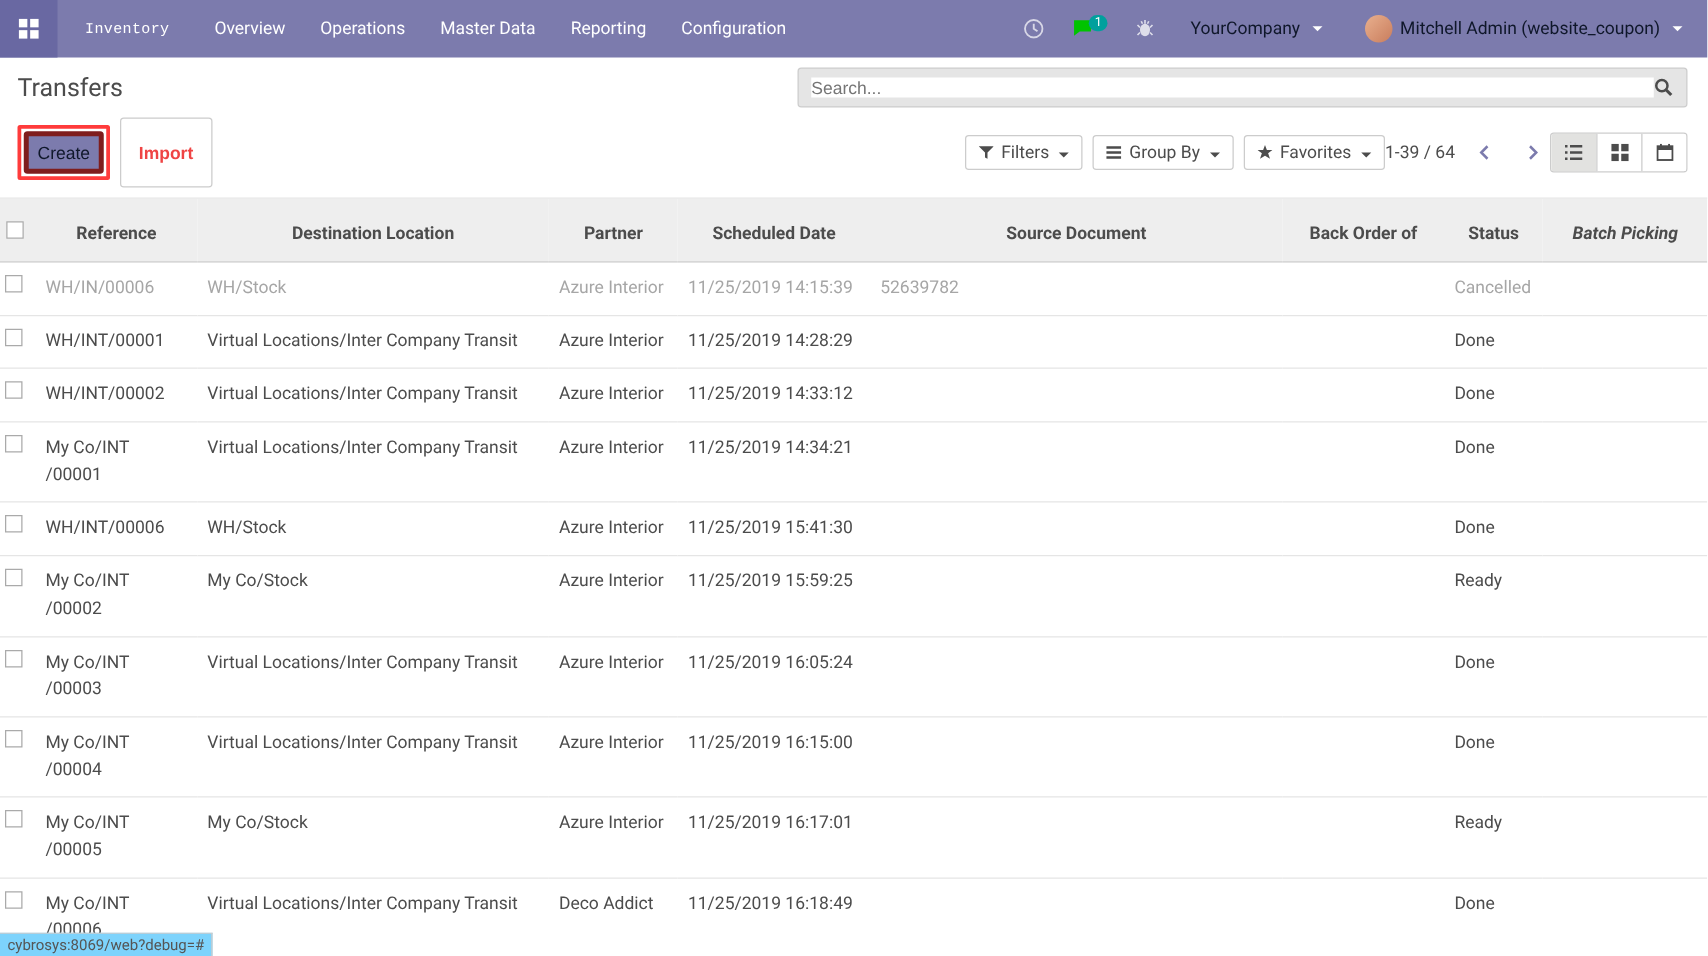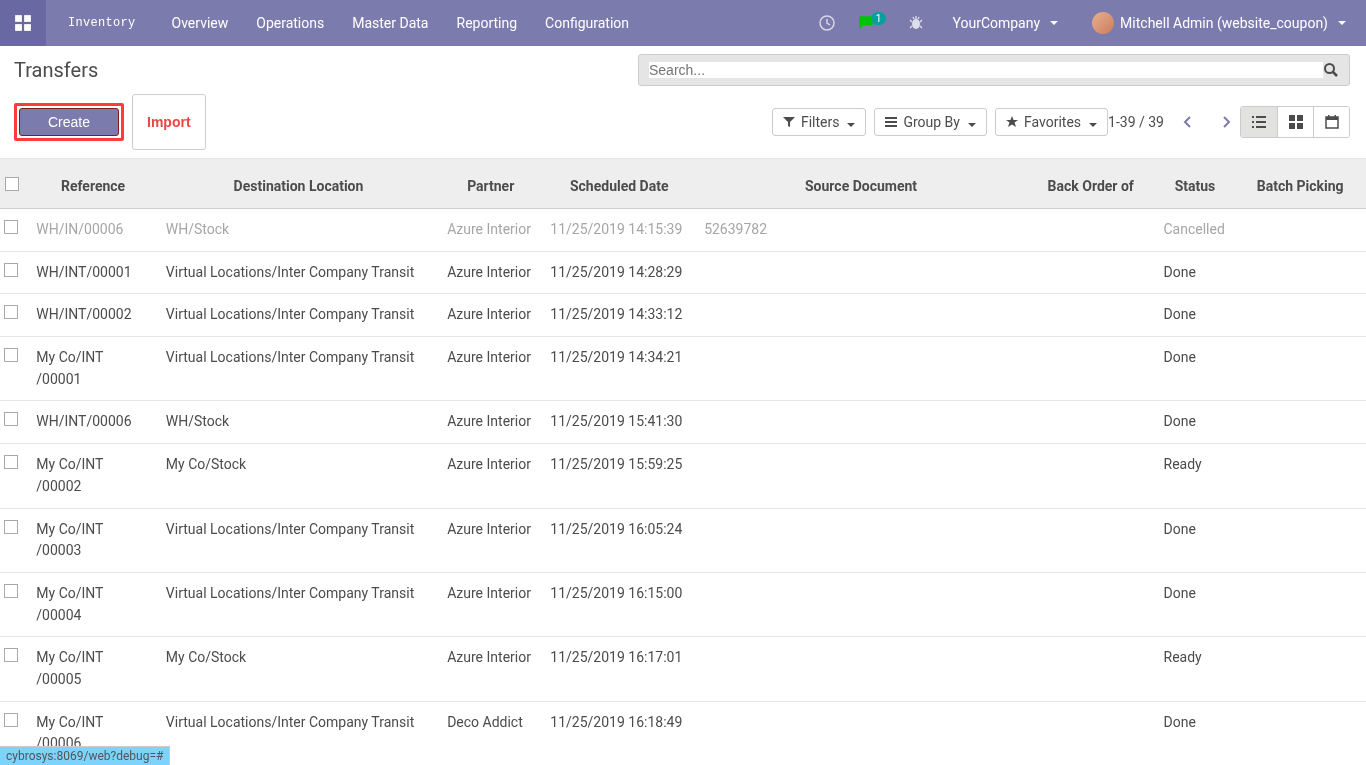--- a/index.html
+++ b/index.html
@@ -63,21 +63,21 @@
     font-size: 10px;
     border-radius: 8px;
     padding: 1px 5px;
     margin-left: -4px;
     position: relative;
     top: -5px;
   }
   .nav-company, .nav-user {
     display: flex;
     align-items: center;
-    color: #ffffff;
+    color: #0f172a;
     font-size: 14px;
     padding: 0 10px;
     height: 46px;
     cursor: pointer;
     gap: 6px;
   }
   .avatar {
     width: 22px; height: 22px;
     border-radius: 50%;
     background: linear-gradient(135deg, #e9b08e, #c97d5d);
@@ -140,23 +140,23 @@
   }
   .cp-buttons { display: flex; gap: 0; align-items: center; }
   .create-highlight {
     border: 3px solid #ff3b3b;
     border-radius: 2px;
     padding: 2px;
     display: inline-block;
   }
   .btn-primary {
     background: #7c7bad;
-    color: #ffffff;
-    border: 1px solid #7f1d1d;
-    padding: 5px 28px;
+    color: #0f172a;
+    border: 4px solid #7f1d1d;
+    padding: 5px 7px;
     font-size: 14px;
     border-radius: 3px;
     cursor: pointer;
   }
   .btn-secondary {
     background: #fff;
     color: #ef4444;
     border: 1px solid #ccc;
     padding: 19px 14px;
     font-size: 14px;
@@ -257,21 +257,21 @@
     background: #fff;
   }
   .col-chk { width: 28px; padding-left: 4px !important; }
   .col-ref { width: 128px; }
   .col-dest { width: 278px; }
   .col-partner { width: 102px; }
   .col-date { width: 152px; }
   .col-src { width: 326px; }
   .col-back { width: 128px; }
   .col-status { width: 78px; }
-  .col-batch { width: 130px; }
+  .col-batch { width: 130px; font-style: italic; }
 
   
   .status-url {
     position: fixed;
     bottom: 0; left: 0;
     font-size: 12px;
     background: #7dd3fc;
     color: #555;
     padding: 2px 6px;
     border: 1px solid #ccc;
@@ -371,21 +371,21 @@
         <div class="opt-btn">
           <svg viewBox="0 0 12 12">
               <path d="M6 0l1.5 4H12L8.5 6.5 10 11 6 8.5 2 11l1.5-4.5L0 4h4.5z"></path>
             </svg>
           <span>Favorites</span>
             <span class="dd"></span>
         </div>
       </div>
 
       <div class="pager">
-        <span><span>1-39</span><span> / </span><span>39</span></span>
+        <span><span>1-39</span><span> / </span><span>64</span></span>
         <div class="pager-arrow">
           <svg viewBox="0 0 12 12">
               <path d="M8 1L3 6l5 5" fill="none" stroke-width="2"></path>
             </svg>
         </div>
         <div class="pager-arrow">
           <svg viewBox="0 0 12 12">
               <path d="M4 1l5 5-5 5" fill="none" stroke-width="2"></path>
             </svg>
         </div>

